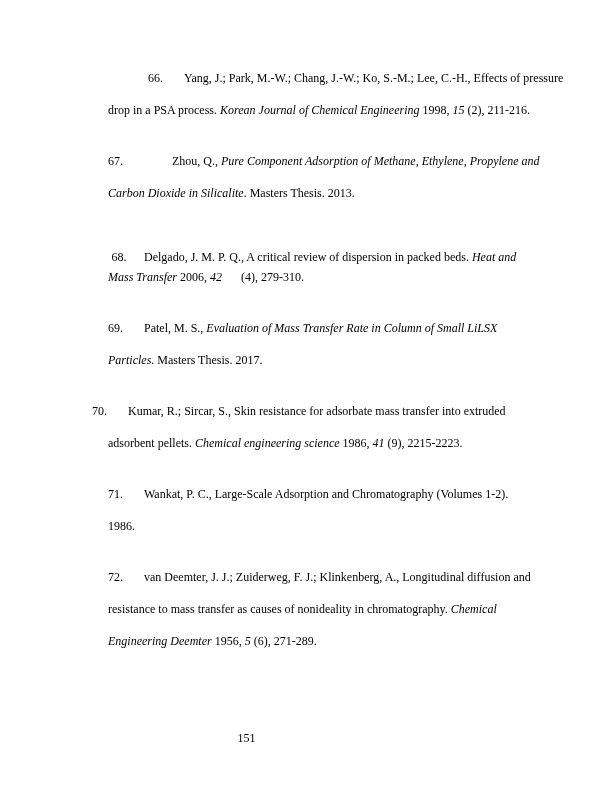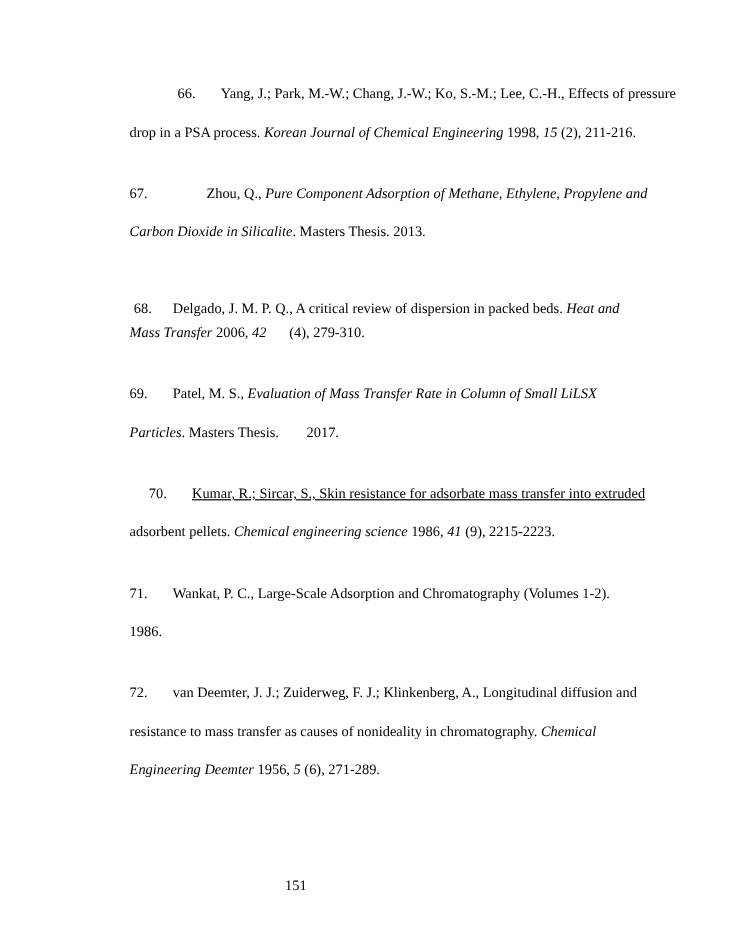--- a/index.html
+++ b/index.html
@@ -26,22 +26,22 @@
 
 <div class="page">
   <div id="references">
       <div class="ref-line" style="top: 71px; left: 108px; margin-left: 40px;"><span class="ref-num">66.</span><span style="display: inline-block; width: 14px;"></span><span style="white-space: pre;">Yang, J.; Park, M.-W.; Chang, J.-W.; Ko, S.-M.; Lee, C.-H., Effects of pressure</span></div>
       <div class="ref-line" style="top: 103px;"><span style="white-space: pre;">drop in a PSA process. </span><span class="i" style="white-space: pre;">Korean Journal of Chemical Engineering</span><span style="white-space: pre;"> </span><span class="b" style="white-space: pre;">1998,</span><span style="white-space: pre;"> </span><span class="i" style="white-space: pre;">15</span><span style="white-space: pre;"> (2), 211-216.</span></div>
       <div class="ref-line" style="top: 154px; left: 108px;"><span class="ref-num">67.</span><span style="display: inline-block; width: 14px;"></span><span style="white-space: pre; margin-left: 28px;">Zhou, Q., </span><span class="i" style="white-space: pre;">Pure Component Adsorption of Methane, Ethylene, Propylene and</span></div>
       <div class="ref-line" style="top: 186px;"><span class="i" style="white-space: pre;">Carbon Dioxide in Silicalite</span><span style="white-space: pre;">. Masters Thesis. </span><span class="b" style="white-space: pre; margin-top: 36px;">2013</span><span style="white-space: pre;">.</span></div>
       <div class="ref-line" style="top: 250px; left: 108px; text-align: center;"><span class="ref-num">68.</span><span style="display: inline-block; width: 14px;"></span><span style="white-space: pre;">Delgado, J. M. P. Q., A critical review of dispersion in packed beds. </span><span class="i" style="white-space: pre;">Heat and</span></div>
       <div class="ref-line" style="top: 270px;"><span class="i" style="white-space: pre;">Mass Transfer</span><span style="white-space: pre;"> </span><span class="b" style="white-space: pre;">2006,</span><span style="white-space: pre;"> </span><span class="i" style="white-space: pre;">42</span><span style="white-space: pre; margin-left: 16px;"> (4), 279-310.</span></div>
       <div class="ref-line" style="top: 321px; left: 108px;"><span class="ref-num">69.</span><span style="display: inline-block; width: 14px;"></span><span style="white-space: pre;">Patel, M. S., </span><span class="i" style="white-space: pre;">Evaluation of Mass Transfer Rate in Column of Small LiLSX</span></div>
-      <div class="ref-line" style="top: 353px;"><span class="i" style="white-space: pre;">Particles</span><span style="white-space: pre;">. Masters Thesis. </span><span class="b" style="white-space: pre; margin-left: 20px;">2017</span><span style="white-space: pre;">.</span></div>
-      <div class="ref-line" style="top: 404px; left: 124px; text-decoration: underline;"><span class="ref-num">70.</span><span style="display: inline-block; width: 14px;"></span><span style="white-space: pre;">Kumar, R.; Sircar, S., Skin resistance for adsorbate mass transfer into extruded</span></div>
+      <div class="ref-line" style="top: 353px;"><span class="i" style="white-space: pre;">Particles</span><span style="white-space: pre;">. Masters Thesis. </span><span class="b" style="white-space: pre;">2017</span><span style="white-space: pre;">.</span></div>
+      <div class="ref-line" style="top: 404px; left: 92px;"><span class="ref-num">70.</span><span style="display: inline-block; width: 14px;"></span><span style="white-space: pre;">Kumar, R.; Sircar, S., Skin resistance for adsorbate mass transfer into extruded</span></div>
       <div class="ref-line" style="top: 436px;"><span style="white-space: pre;">adsorbent pellets. </span><span class="i" style="white-space: pre;">Chemical engineering science</span><span style="white-space: pre;"> </span><span class="b" style="white-space: pre;">1986,</span><span style="white-space: pre;"> </span><span class="i" style="white-space: pre;">41</span><span style="white-space: pre;"> (9), 2215-2223.</span></div>
       <div class="ref-line" style="top: 487px; left: 108px;"><span class="ref-num">71.</span><span style="display: inline-block; width: 14px;"></span><span style="white-space: pre;">Wankat, P. C., Large-Scale Adsorption and Chromatography (Volumes 1-2).</span></div>
       <div class="ref-line" style="top: 519px;"><span class="b" style="white-space: pre;">1986</span><span style="white-space: pre;">.</span></div>
       <div class="ref-line" style="top: 570px; left: 108px;"><span class="ref-num">72.</span><span style="display: inline-block; width: 14px;"></span><span style="white-space: pre;">van Deemter, J. J.; Zuiderweg, F. J.; Klinkenberg, A., Longitudinal diffusion and</span></div>
       <div class="ref-line" style="top: 602px;"><span style="white-space: pre;">resistance to mass transfer as causes of nonideality in chromatography. </span><span class="i" style="white-space: pre;">Chemical</span></div>
       <div class="ref-line" style="top: 634px;"><span class="i" style="white-space: pre;">Engineering Deemter</span><span style="white-space: pre;"> </span><span class="b" style="white-space: pre;">1956,</span><span style="white-space: pre;"> </span><span class="i" style="white-space: pre;">5</span><span style="white-space: pre; margin-top: 20px;"> (6), 271-289.</span></div>
     </div>
   <div class="page-number">151</div>
 </div>
 

